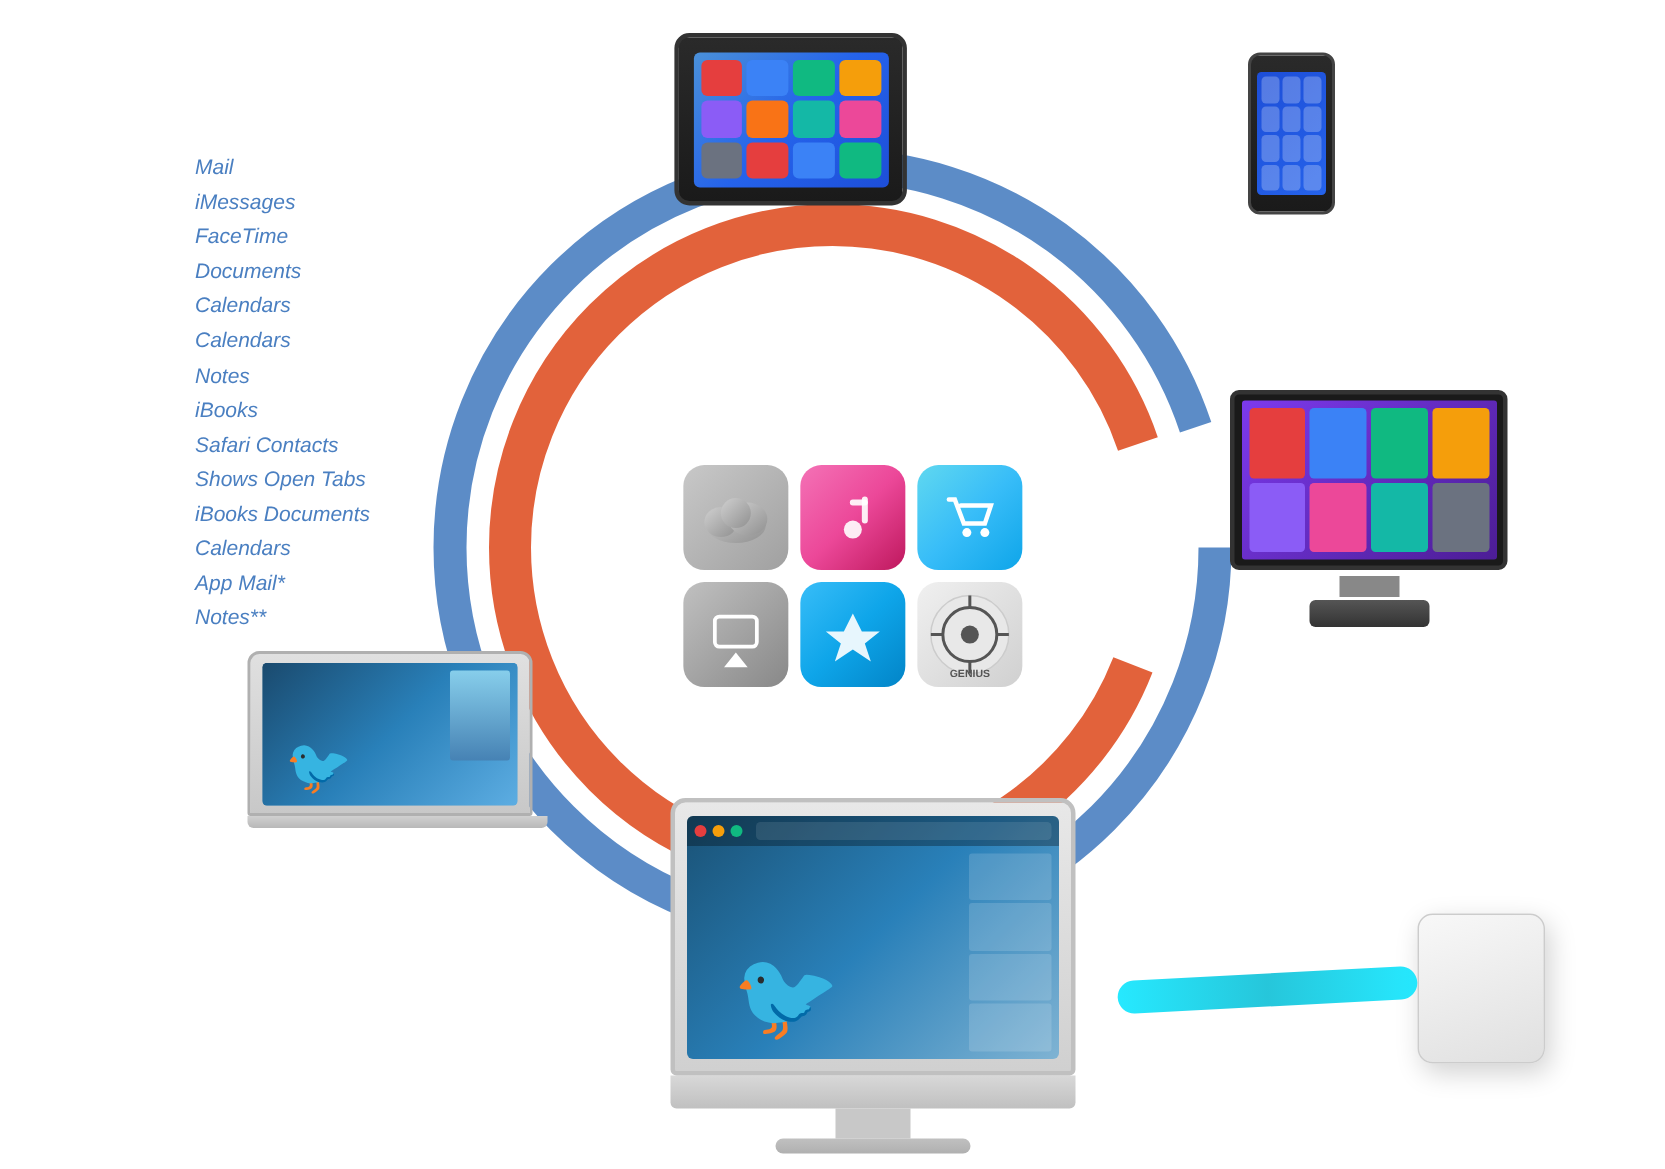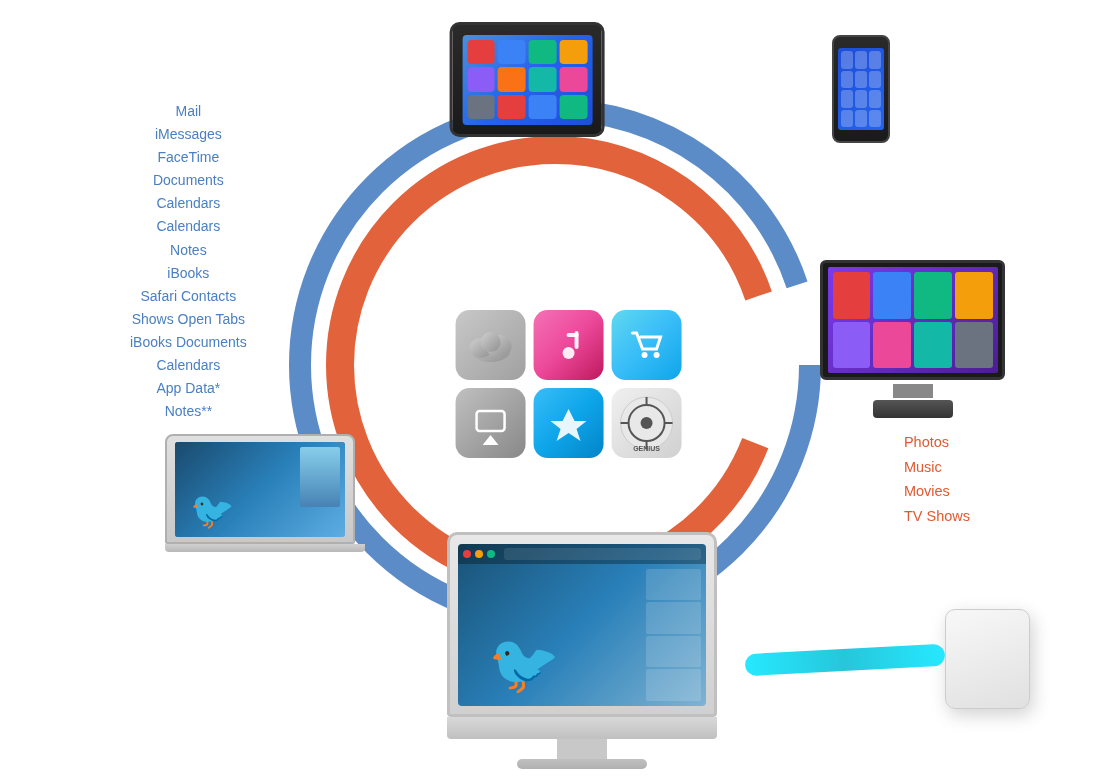--- a/index.html
+++ b/index.html
@@ -16,22 +16,23 @@
       position: relative;
       width: 1110px;
       height: 779px;
     }
 
     
     .left-list {
       position: absolute;
       left: 130px;
       top: 100px;
-      text-align: center;
+      text-align: left;
       line-height: 1.65;
+      font-style: italic;
     }
 
     .left-list span {
       display: block;
       color: #4a7fc1;
       font-size: 14px;
       font-weight: 400;
     }
 
     
@@ -388,30 +389,24 @@
     <span>FaceTime</span>
     <span>Documents</span>
     <span>Calendars</span>
     <span>Calendars</span>
     <span>Notes</span>
     <span>iBooks</span>
     <span>Safari Contacts</span>
     <span>Shows Open Tabs</span>
     <span>iBooks Documents</span>
     <span>Calendars</span>
-    <span>App Data*</span>
+    <span>App Mail*</span>
     <span>Notes**</span>
   </div>
 
-  <div class="right-list">
-    <span>Photos</span>
-    <span>Music</span>
-    <span>Movies</span>
-    <span>TV Shows</span>
-  </div>
 
   <div class="center-icons">
 
     <div class="app-icon icon-icloud">
       <svg width="52" height="38" viewBox="0 0 52 38">
         <defs>
           <linearGradient id="cloudGrad" x1="0%" y1="0%" x2="100%" y2="100%">
             <stop offset="0%" style="stop-color:#d0d0d0"></stop>
             <stop offset="100%" style="stop-color:#909090"></stop>
           </linearGradient>

